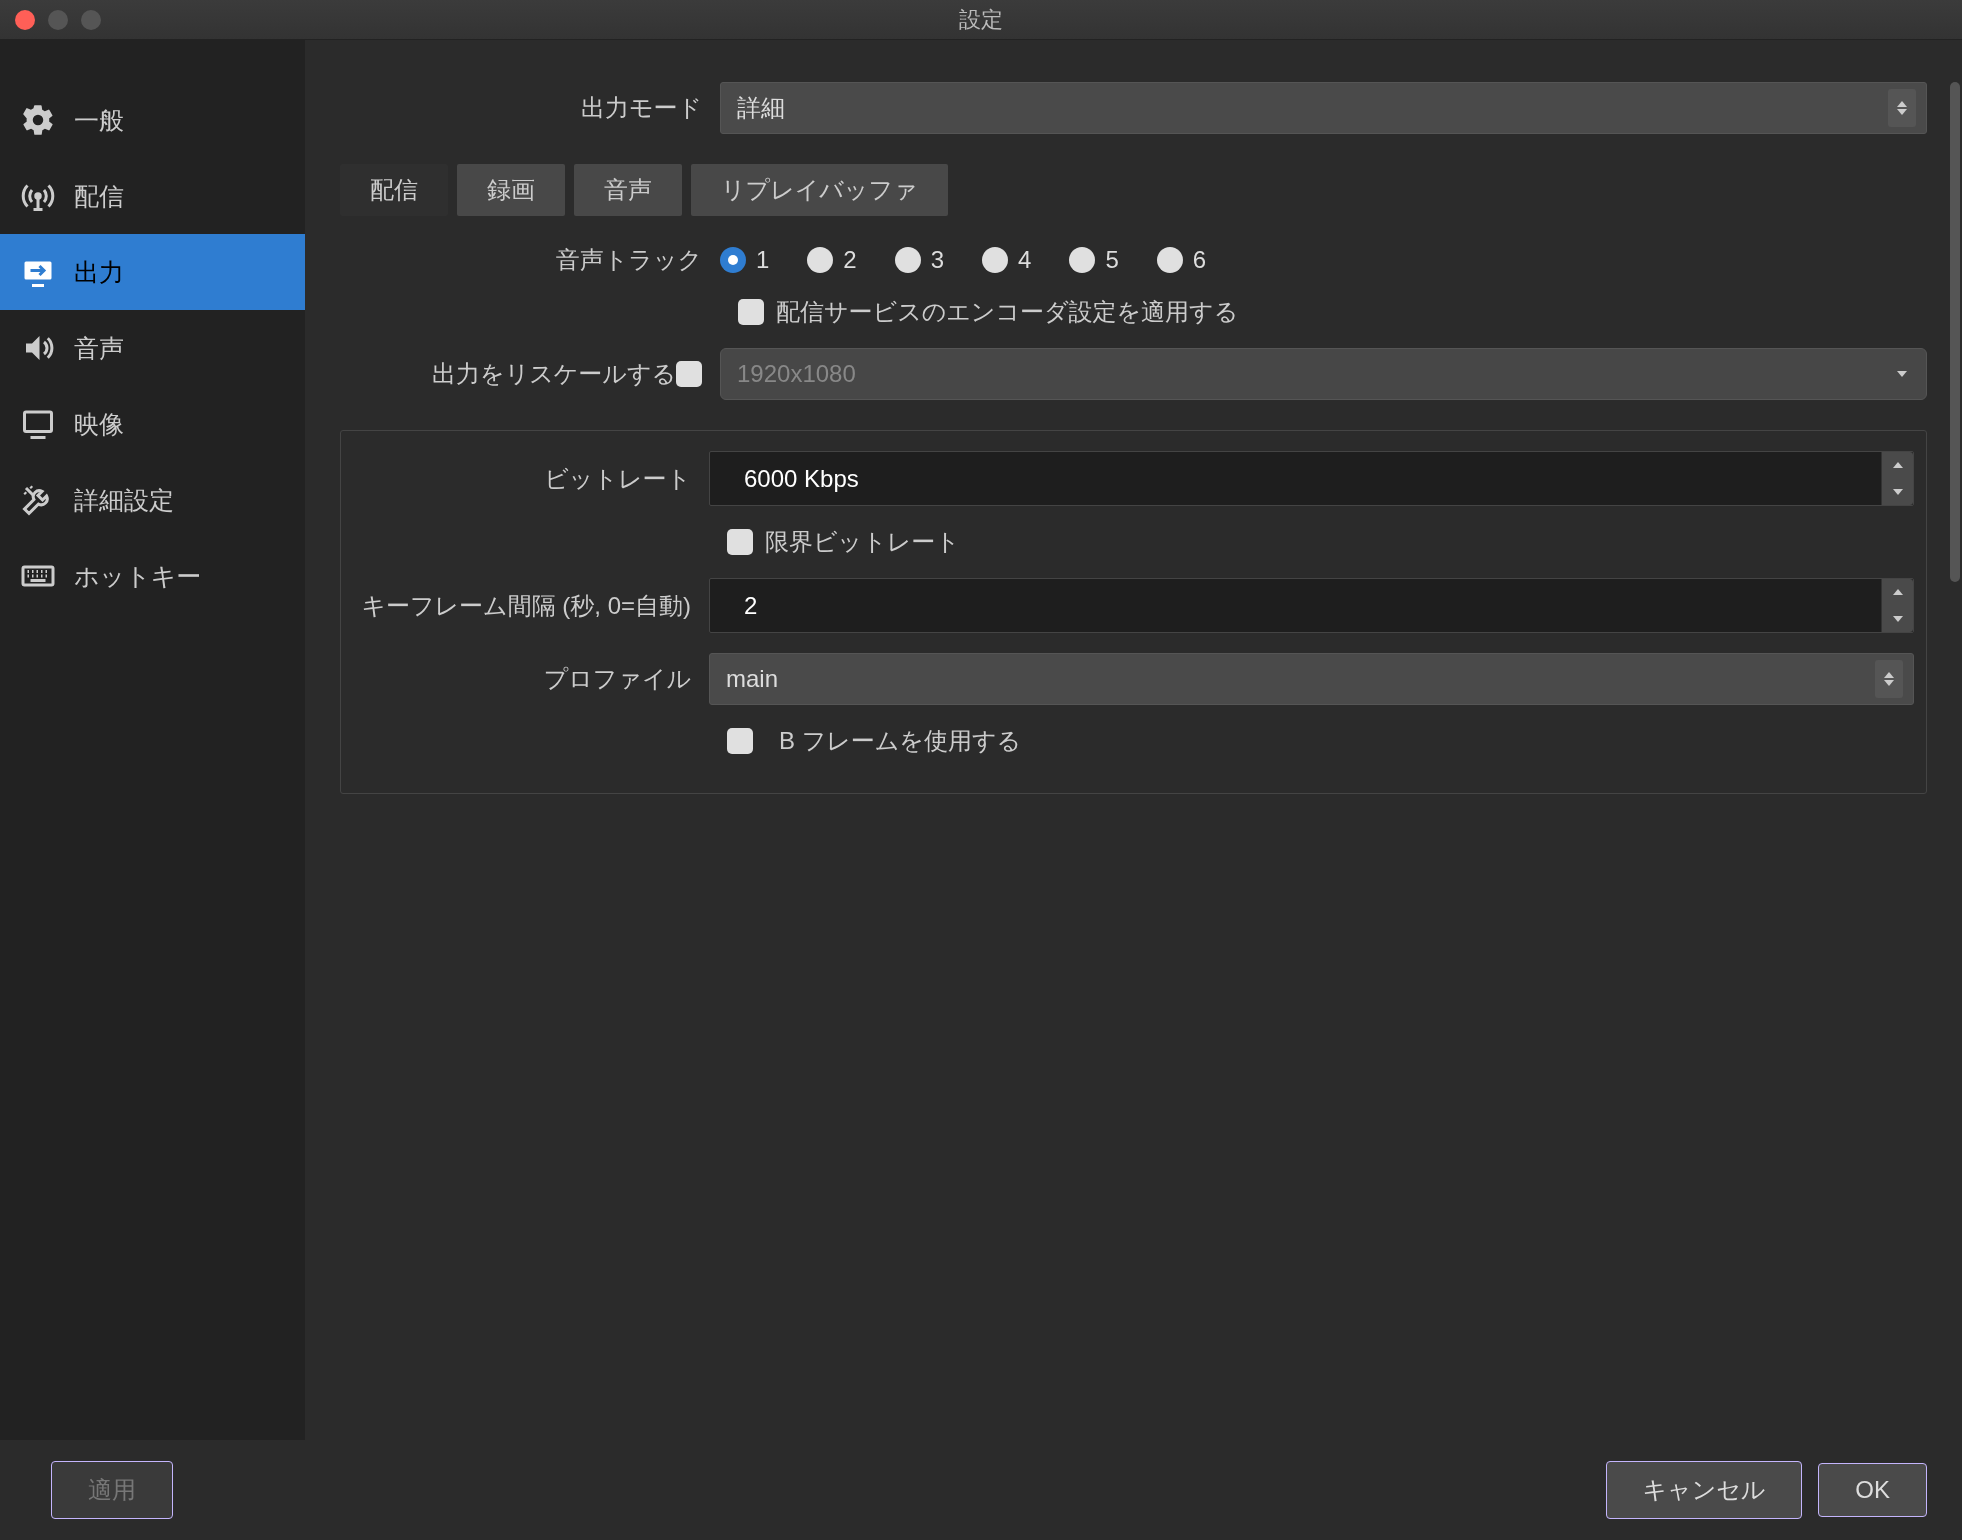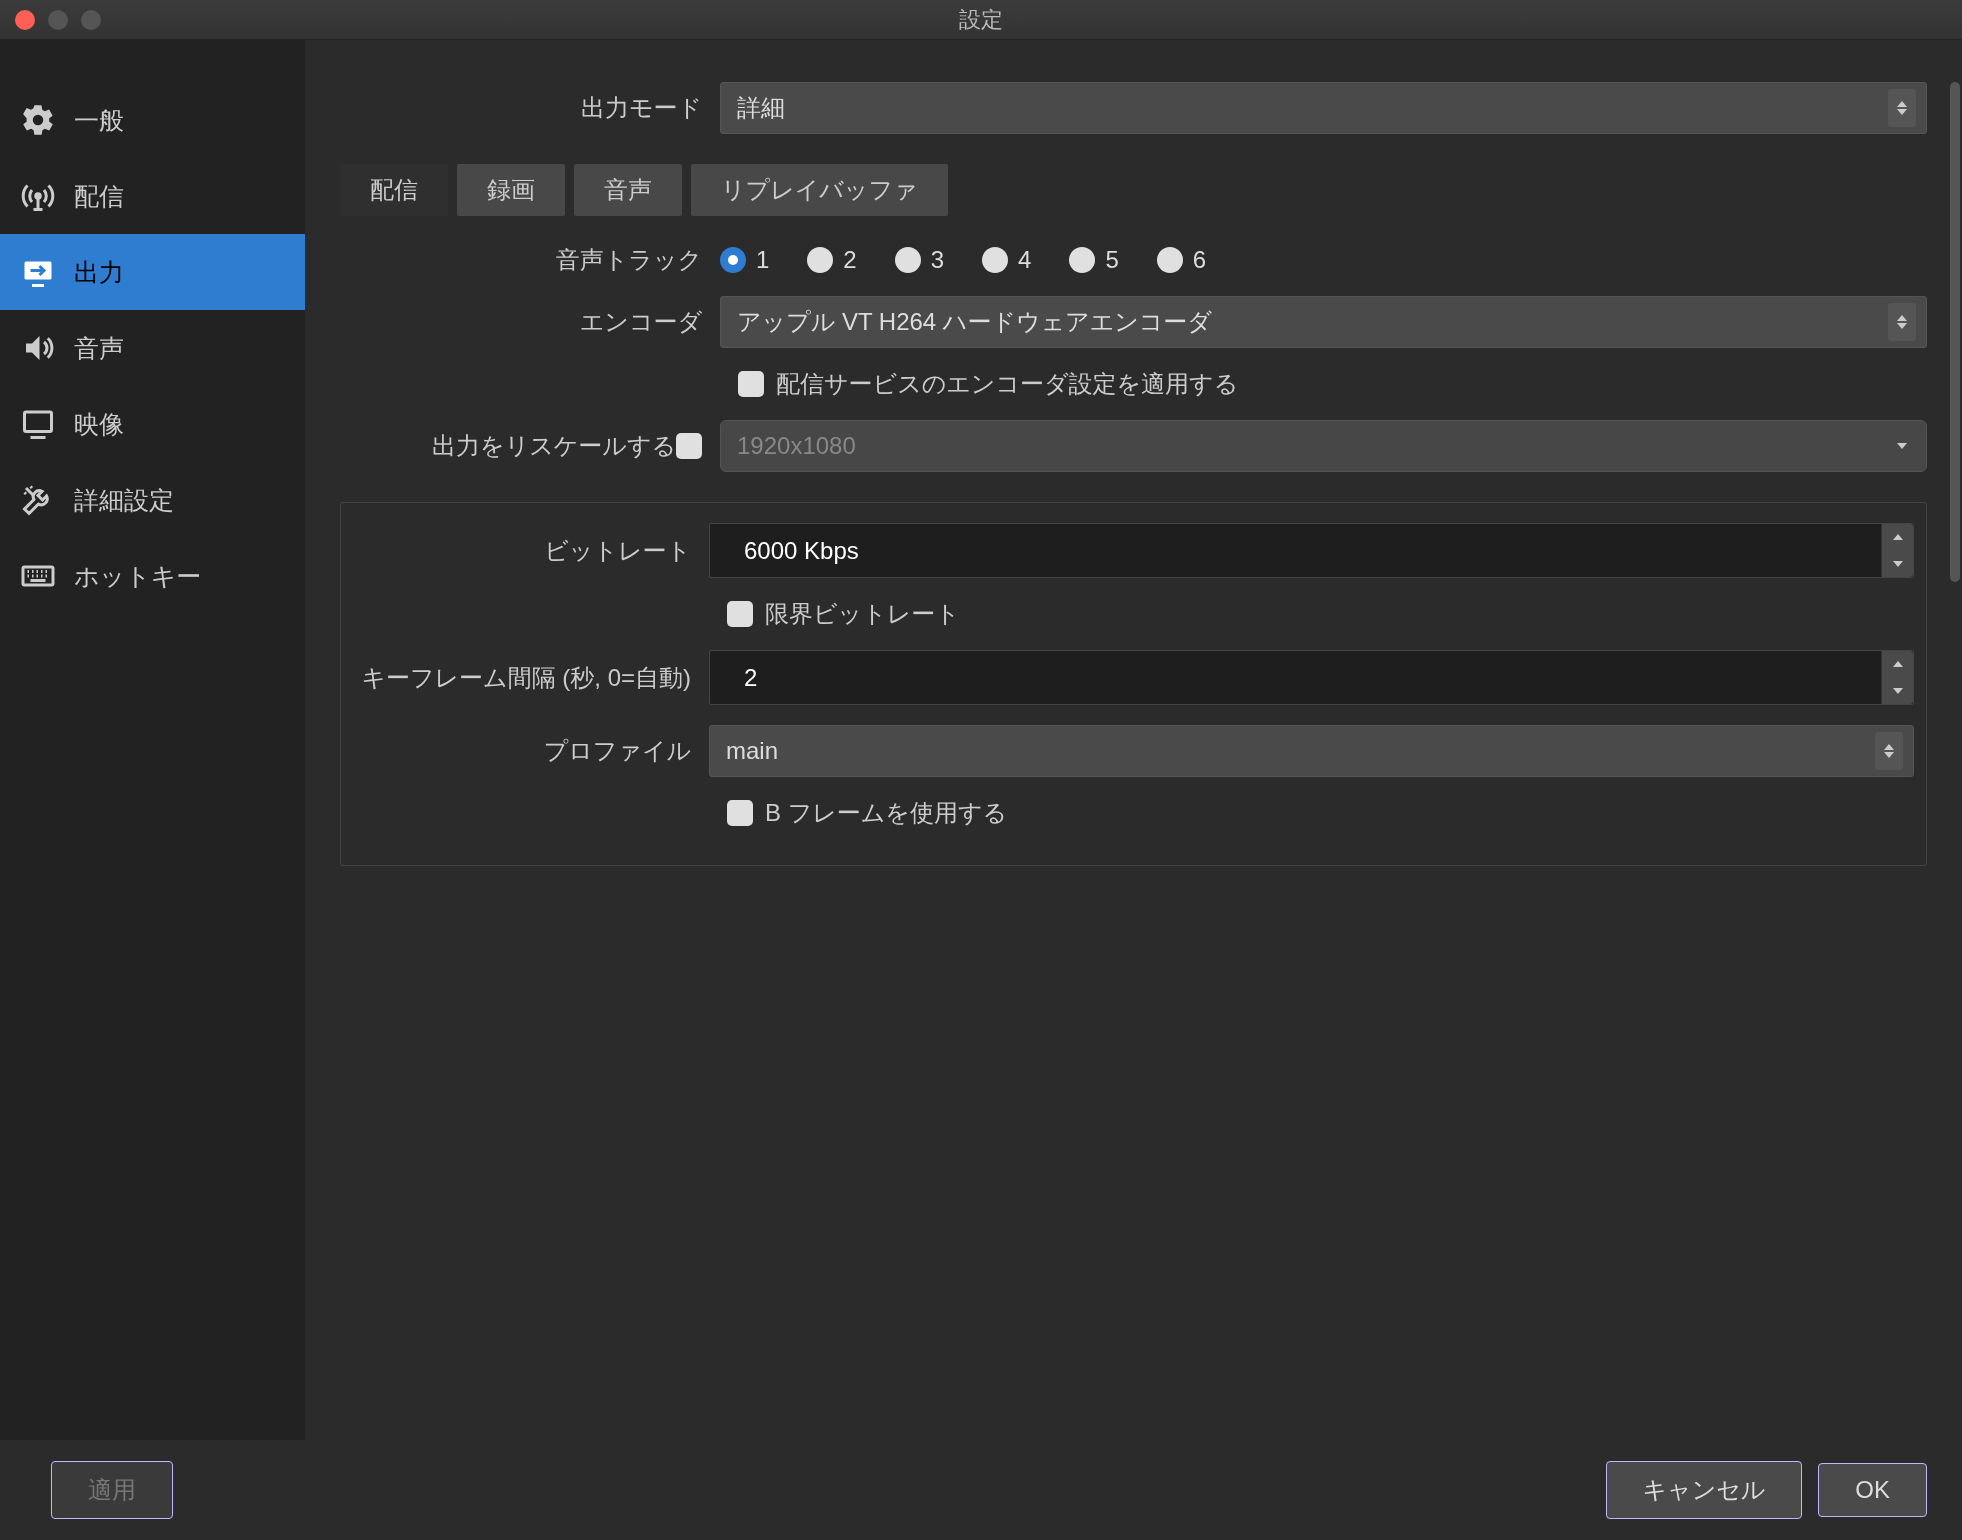--- a/index.html
+++ b/index.html
@@ -162,29 +162,20 @@
             <div class="dot"></div>
             <span>5</span>
           </div>
         <div class="radio">
             <div class="dot"></div>
             <span>6</span>
           </div>
       </div>
     </div>
 
-    <div class="row">
-      <div class="label">エンコーダ</div>
-      <div class="control">
-        <div class="select">
-          <span>アップル VT H264 ハードウェアエンコーダ</span>
-          <div class="caret"></div>
-        </div>
-      </div>
-    </div>
 
     <div class="check-row">
       <span class="checkbox"></span>
       <span>配信サービスのエンコーダ設定を適用する</span>
     </div>
 
     <div class="row">
       <div class="label" style="display:flex;justify-content:flex-end;align-items:center;gap:0;">
         <span>出力をリスケールする</span>
         <span class="checkbox" style="margin:0;"></span>
@@ -233,21 +224,21 @@
       <div class="row">
         <div class="label">プロファイル</div>
         <div class="control">
           <div class="select">
             <span>main</span>
             <div class="caret"></div>
           </div>
         </div>
       </div>
 
-      <div class="check-row" style="margin-bottom:16px;">
+      <div class="check-row" style="margin-bottom:16px;gap:14px;">
         <span class="checkbox"></span>
         <span>B フレームを使用する</span>
       </div>
 
     </div>
 
     <div class="scrollbar-track">
       <div class="scrollbar-thumb"></div>
     </div>
 

